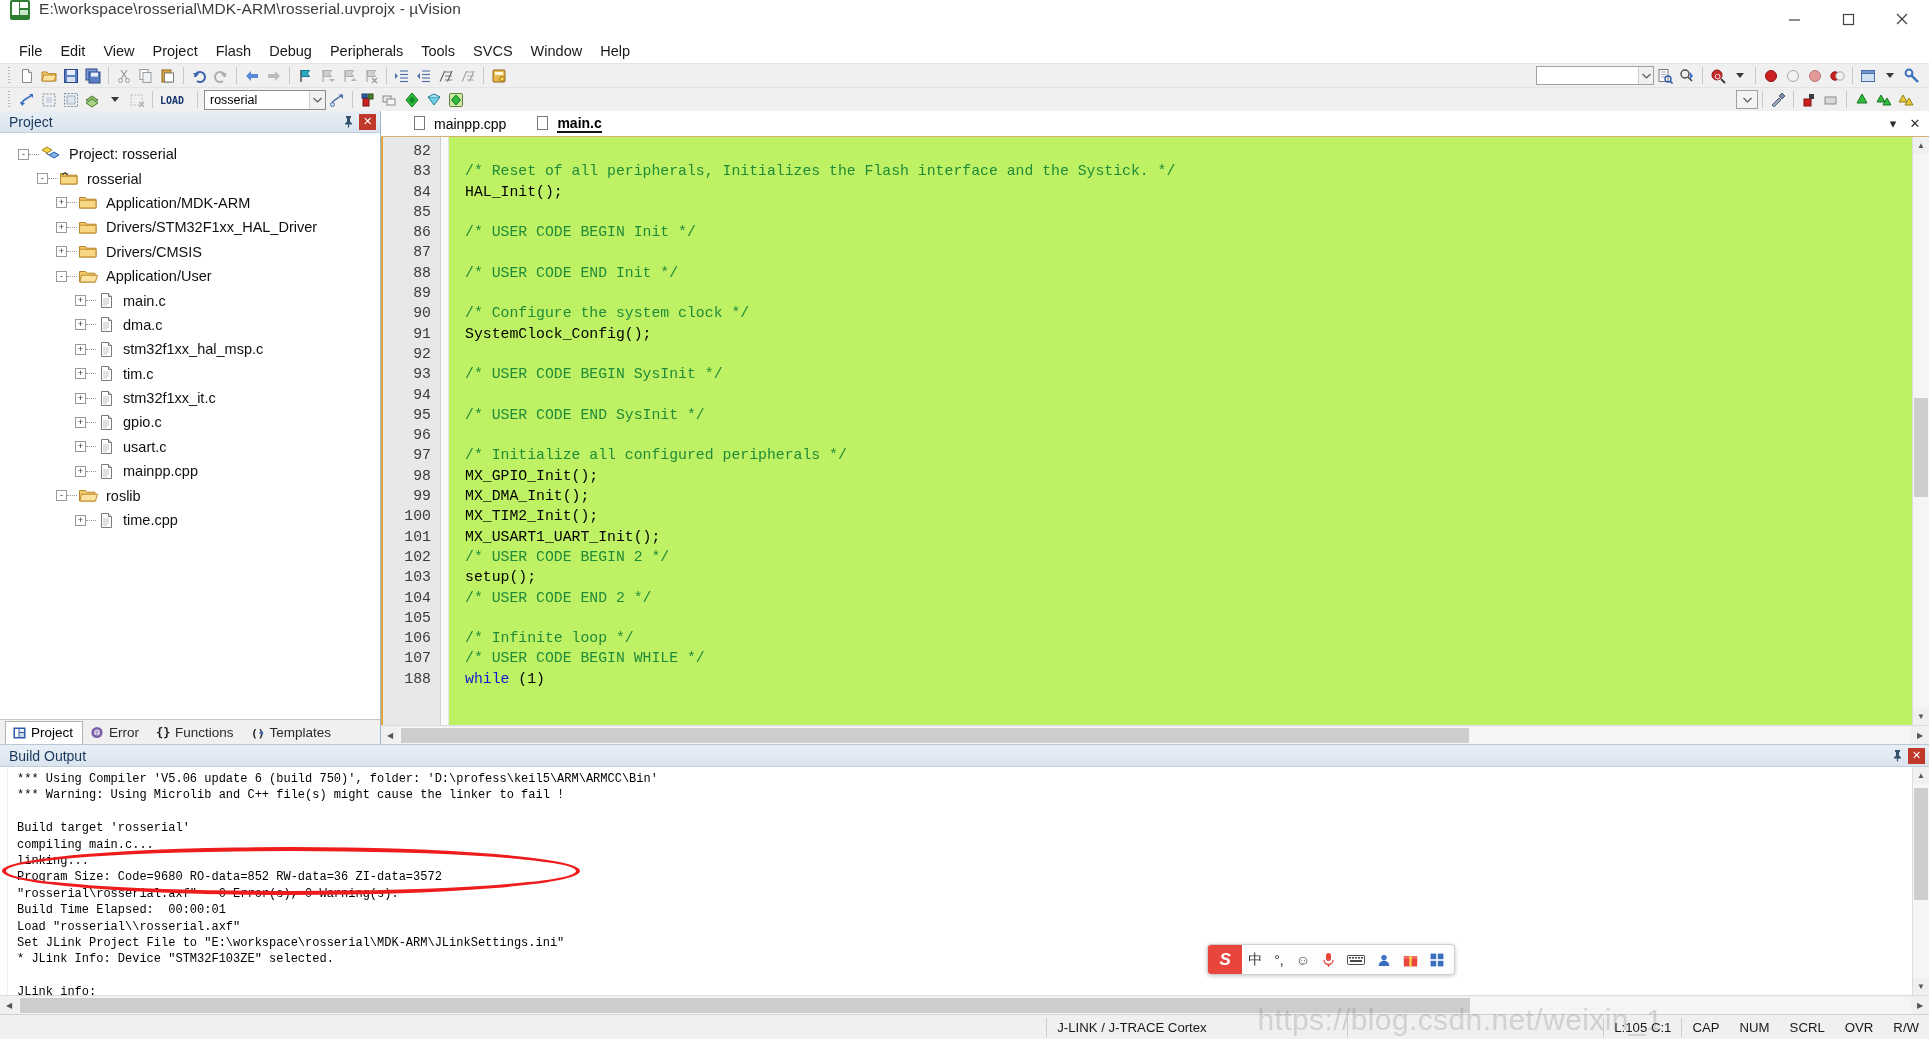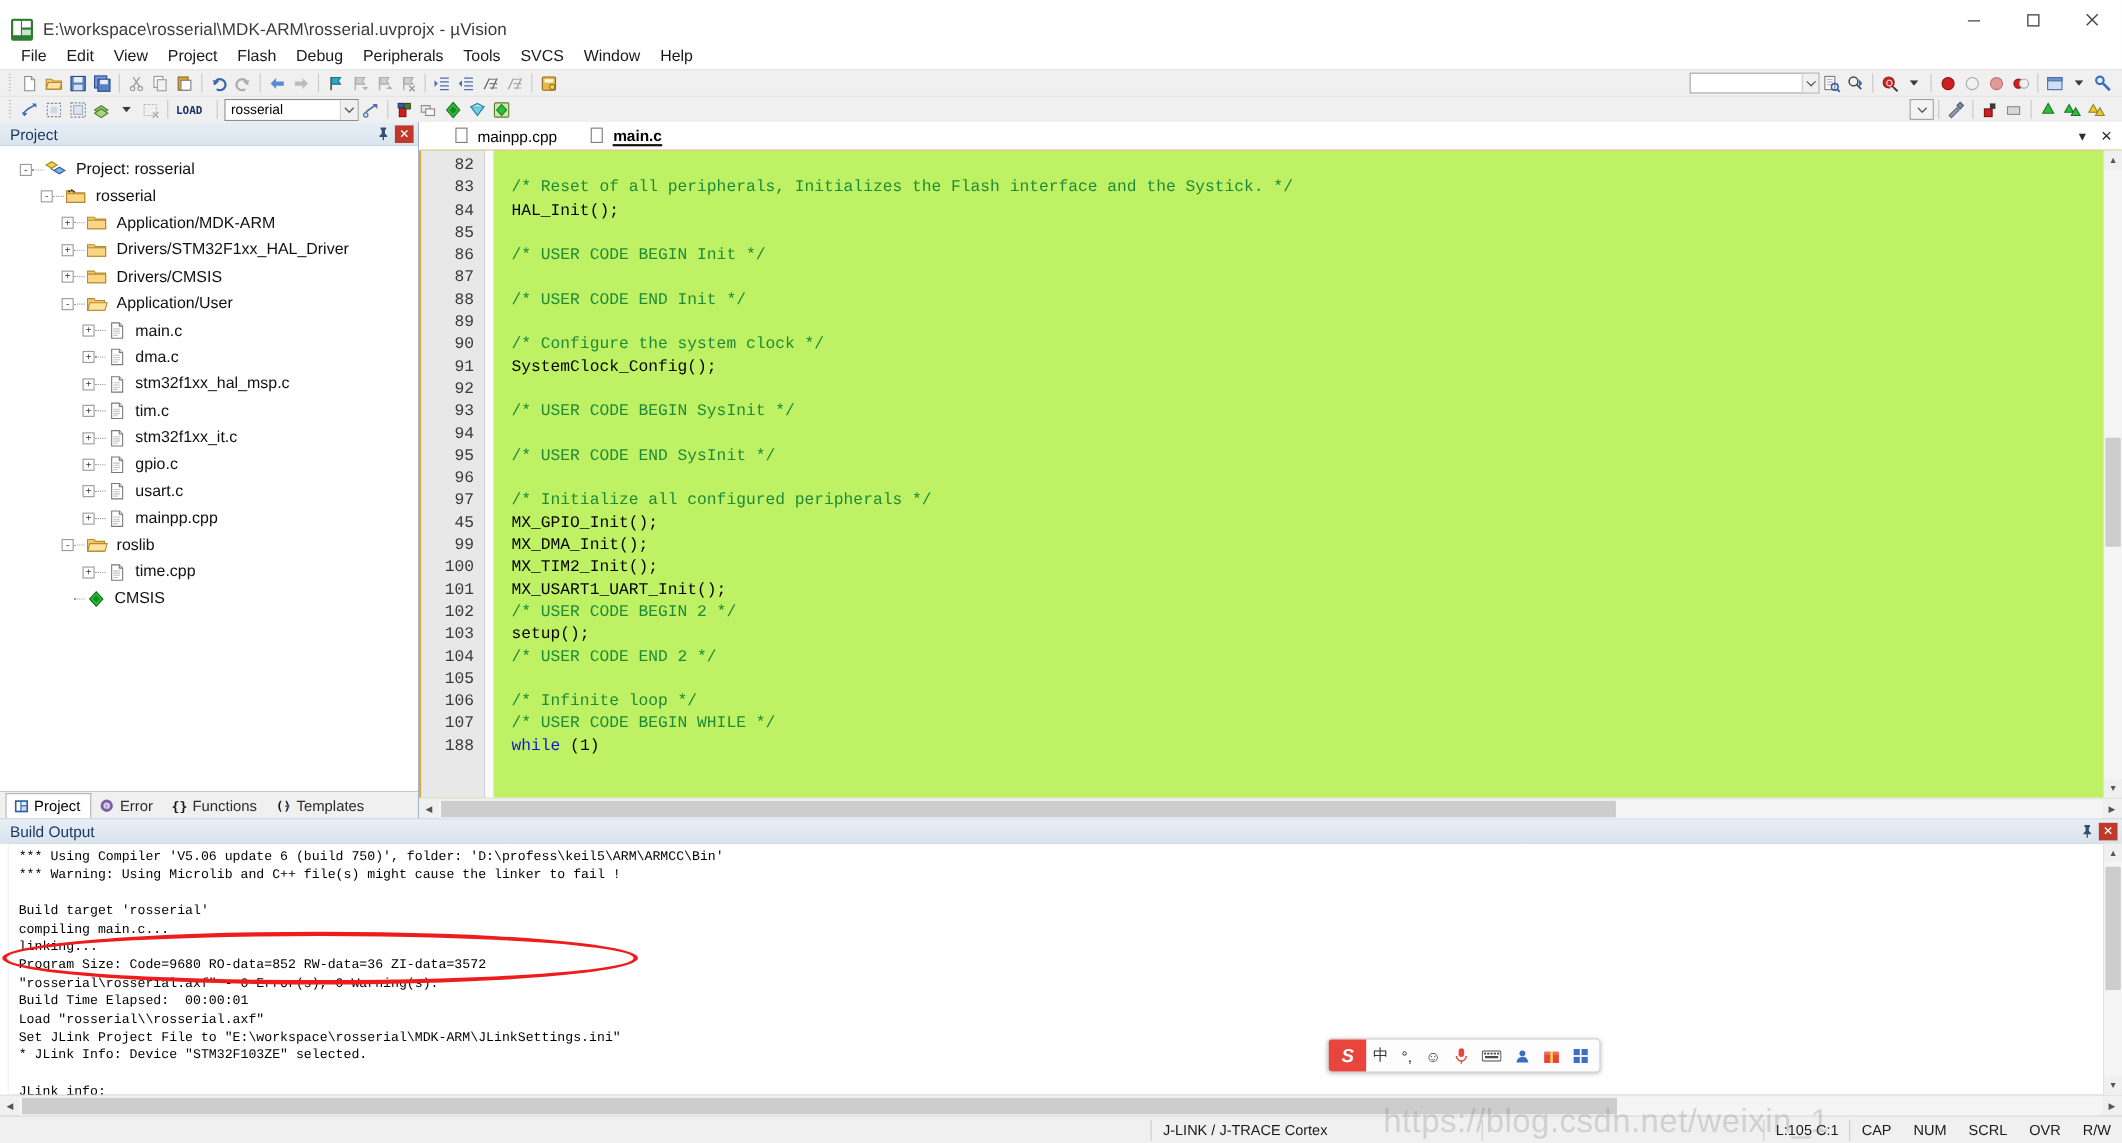--- a/index.html
+++ b/index.html
@@ -5,21 +5,21 @@
   * { box-sizing: border-box; margin:0; padding:0; }
   html, body {
     width: 1929px; height: 1039px;
     background: #ffffff;
     font-family: "Liberation Sans", sans-serif;
     overflow: hidden;
   }
   #app { position: relative; width: 1929px; height: 1039px; display: flex; flex-direction: column; background:#f0f0f0; }
 
   
-  .titlebar { height: 38px; background:#ffffff; display:flex; align-items:flex-end; flex: 0 0 38px; border-bottom:1px solid #ffffff; }
+  .titlebar { height: 38px; background:#ffffff; display:flex; align-items:flex-start; flex: 0 0 38px; border-bottom:1px solid #ffffff; }
   .app-icon { width: 20px; height:20px; margin-left:10px; margin-right:9px; background:#2e7d32; border-radius:2px; position:relative; display:flex; align-items:center; justify-content:center; }
   .app-icon .g1 { position:absolute; left:2px; top:2px; width:7px; height:13px; background:#ffffff; }
   .app-icon .g2 { position:absolute; left:10px; top:2px; width:8px; height:6px; background:#ffffff; }
   .app-icon .g3 { position:absolute; left:10px; top:10px; width:8px; height:5px; background:#c8e6c9; }
   .title-text { font-size:15.5px; color:#3b3b3b; letter-spacing:0.1px; }
   .win-btns { margin-left:auto; display:flex; height:38px; }
   .win-btn { width:54px; height:38px; display:flex; align-items:center; justify-content:center; color:#4a4a4a; }
   .win-btn svg { display:block; }
 
   
@@ -831,32 +831,20 @@
                 <path d="M10.5 1.5v3h3" fill="#dcdcdc" stroke="#7a7a7a"></path>
                 <g stroke="#c2c2c2">
                   <line x1="5" y1="7" x2="11" y2="7"></line>
                   <line x1="5" y1="9" x2="11" y2="9"></line>
                   <line x1="5" y1="11" x2="11" y2="11"></line>
                   <line x1="5" y1="13" x2="9" y2="13"></line>
                 </g>
               </svg>
             </span>
             <span class="tlabel">time.cpp</span>
-          </div>
-          <div class="trow">
-            <span style="display:inline-block;width:56px;flex:0 0 56px"></span>
-            <span style="display:inline-block;width:11px;flex:0 0 11px"></span>
-            <span class="dotline"></span>
-            <span style="display:inline-flex;align-items:center;margin-left:2px;">
-              <svg width="17" height="15" viewBox="0 0 17 15">
-                <path d="M8.5 1l6 6.5-6 6.5-6-6.5z" fill="#2fbb3c" stroke="#116b1c" stroke-width="1.1"></path>
-                <path d="M8.5 4.2l3.4 3.3-3.4 3.3-3.4-3.3z" fill="#0e8f1e"></path>
-              </svg>
-            </span>
-            <span class="tlabel">CMSIS</span>
           </div>
         </div>
 
       <div class="panel-tabs">
         <div class="ptab active">
           <span class="tico">
             <svg width="13" height="12" viewBox="0 0 13 12">
                 <rect x="0.5" y="0.5" width="12" height="11" fill="#2f5da8"></rect>
                 <rect x="2" y="2" width="3.5" height="8" fill="#fff"></rect>
                 <rect x="6.5" y="2" width="4.5" height="3" fill="#e8eef8"></rect>
@@ -931,21 +919,21 @@
             <div class="ln">88</div>
             <div class="ln">89</div>
             <div class="ln">90</div>
             <div class="ln">91</div>
             <div class="ln">92</div>
             <div class="ln">93</div>
             <div class="ln">94</div>
             <div class="ln">95</div>
             <div class="ln">96</div>
             <div class="ln">97</div>
-            <div class="ln">45</div>
+            <div class="ln">98</div>
             <div class="ln">99</div>
             <div class="ln">100</div>
             <div class="ln">101</div>
             <div class="ln">102</div>
             <div class="ln">103</div>
             <div class="ln">104</div>
             <div class="ln">105</div>
             <div class="ln">106</div>
             <div class="ln">107</div>
             <div class="ln">188</div>

